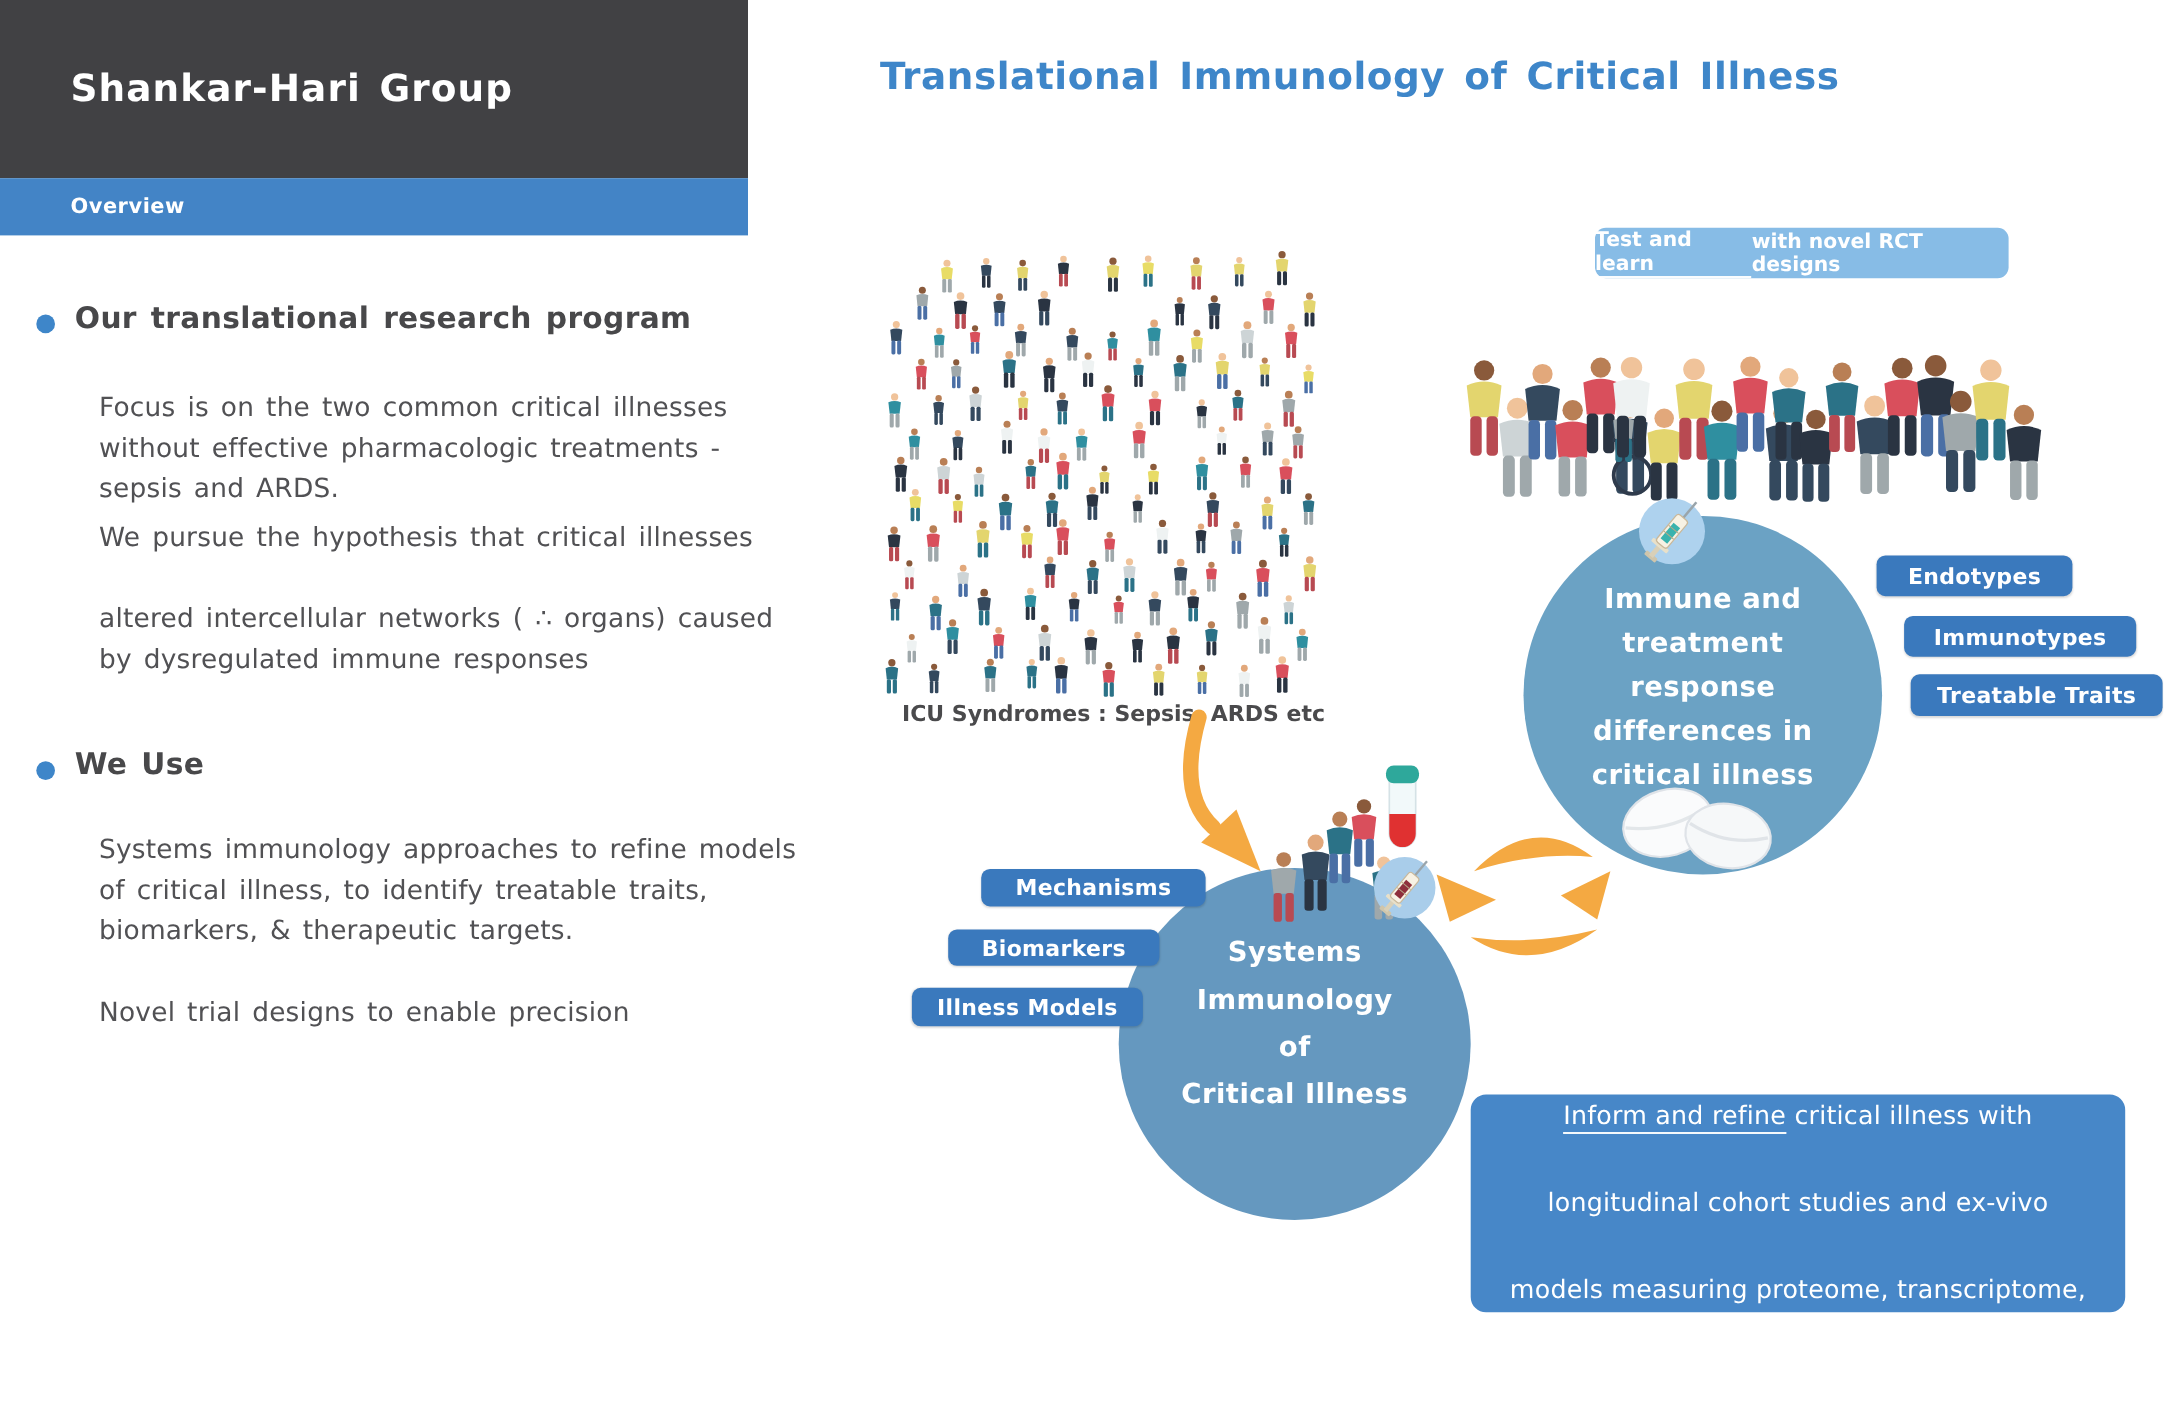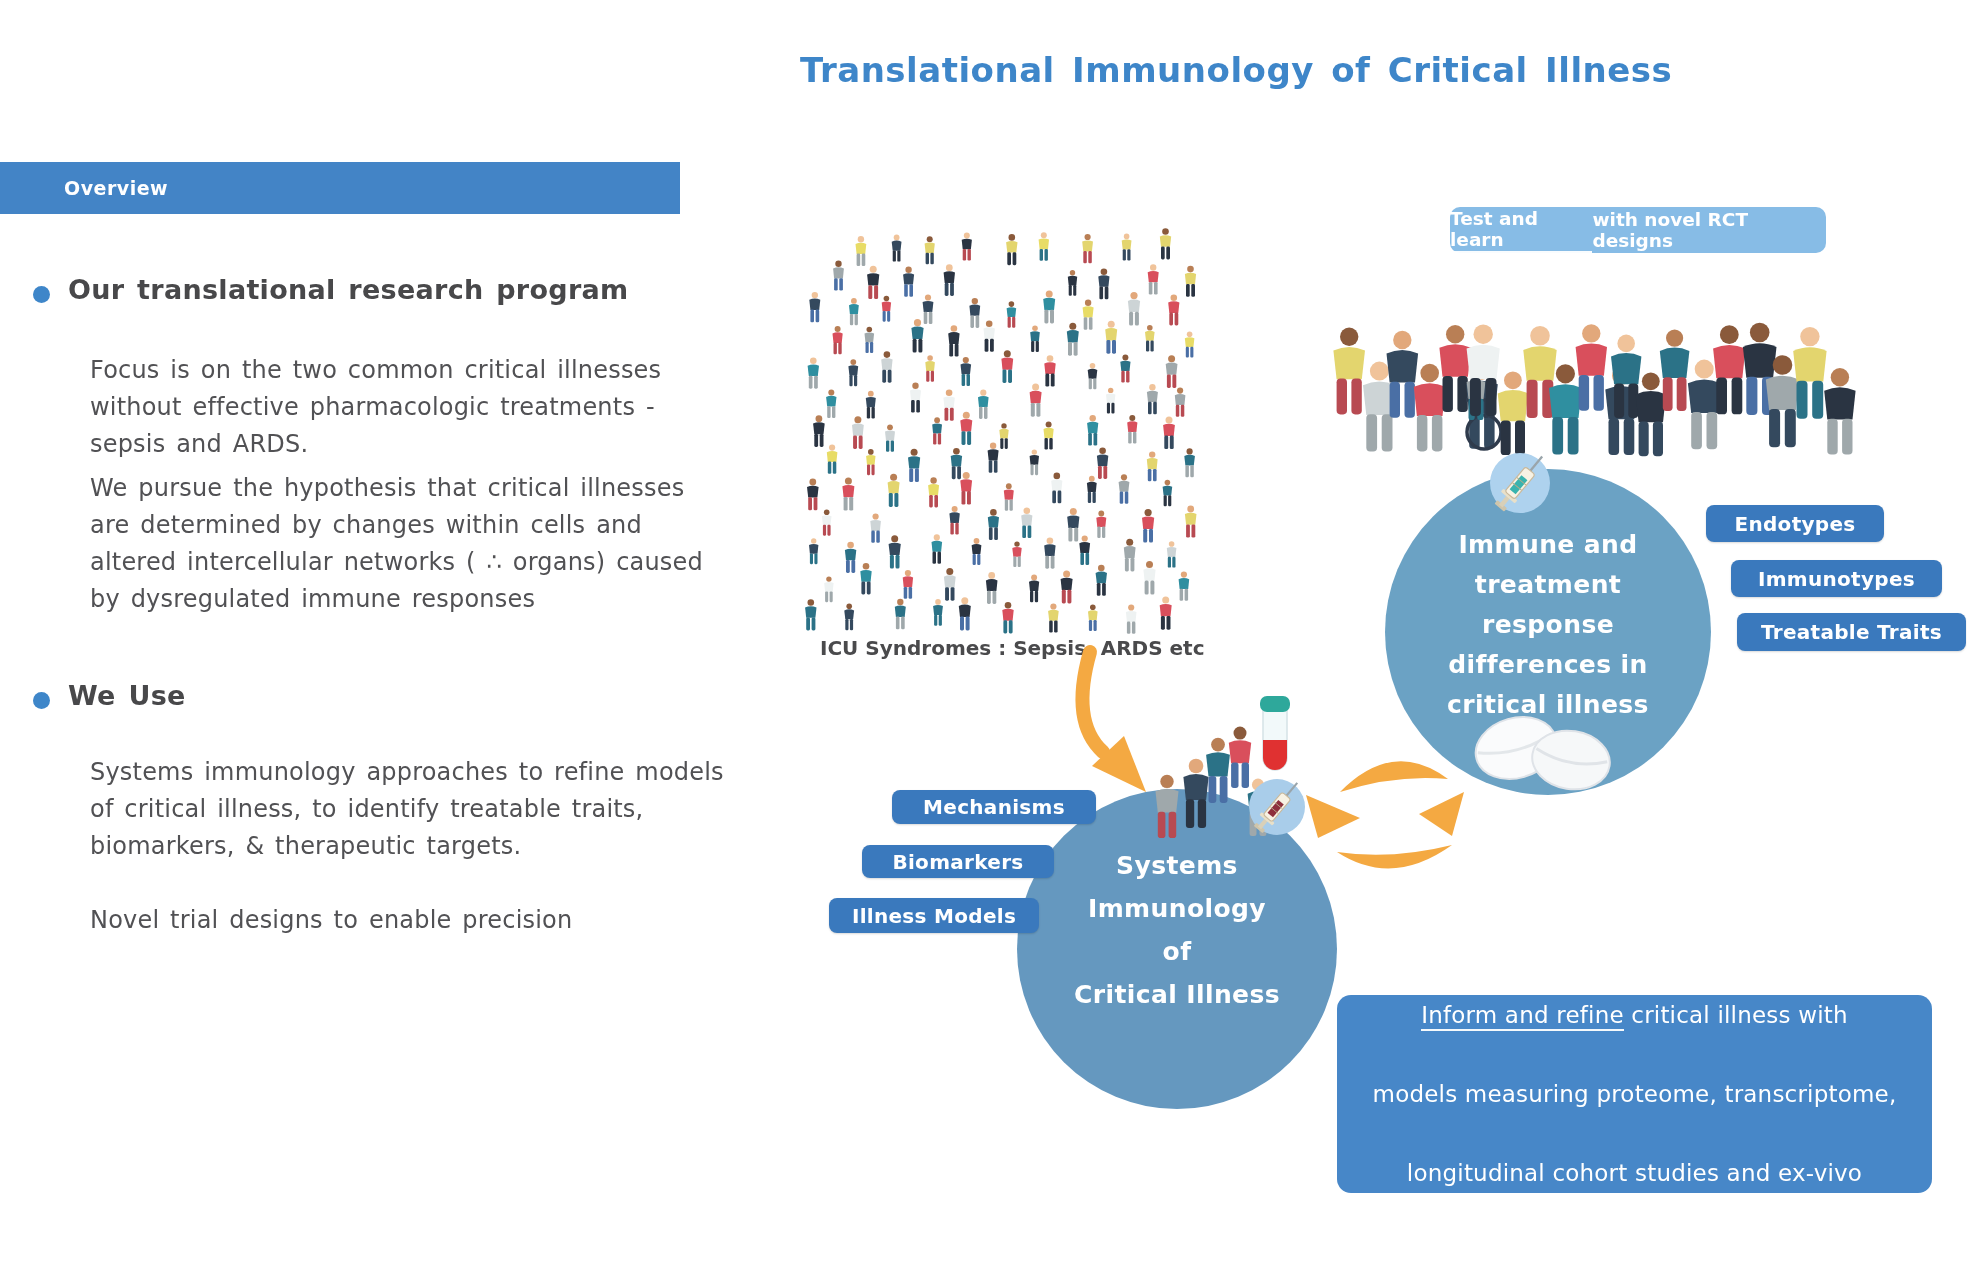--- a/index.html
+++ b/index.html
@@ -35,33 +35,35 @@
       display:flex;flex-direction:column;align-items:center;justify-content:space-between;text-align:center;}
   #inform-box .iline{font-size:23px;font-weight:500;line-height:40px;white-space:nowrap;letter-spacing:.2px;}
   #inform-box .u{border-bottom:2px solid rgba(255,255,255,.95);padding-bottom:1px;}
   #art{position:absolute;left:0;top:0;width:1967px;height:1281px;pointer-events:none;}
 </style>
 </head>
 <body>
 
 <div id="stage">
 
+  <div id="side-header" class="abs">
+    <div id="side-title">Shankar-Hari Group</div>
+  </div>
   <div id="overview-bar" class="abs">
     <div id="overview-label">Overview</div>
   </div>
 
   <div class="bullet-dot abs" style="left:33px;top:286px;"></div>
   <div class="section-heading abs" style="left:68px;top:274px;">Our translational research program</div>
 
   <div class="pline abs" style="left:90px;top:352px;">Focus is on the two common critical illnesses</div>
   <div class="pline abs" style="left:90px;top:389px;">without effective pharmacologic treatments -</div>
   <div class="pline abs" style="left:90px;top:426px;">sepsis and ARDS.</div>
 
   <div class="pline abs" style="left:90px;top:470px;">We pursue the hypothesis that critical illnesses</div>
-  <div class="pline abs" style="left:90px;top:507px;">are determined by changes within cells and</div>
   <div class="pline abs" style="left:90px;top:544px;">altered intercellular networks ( ∴ organs) caused</div>
   <div class="pline abs" style="left:90px;top:581px;">by dysregulated immune responses</div>
 
   <div class="bullet-dot abs" style="left:33px;top:692px;"></div>
   <div class="section-heading abs" style="left:68px;top:680px;">We Use</div>
 
   <div class="pline abs" style="left:90px;top:754px;">Systems immunology approaches to refine models</div>
   <div class="pline abs" style="left:90px;top:791px;">of critical illness, to identify treatable traits,</div>
   <div class="pline abs" style="left:90px;top:828px;">biomarkers, &amp; therapeutic targets.</div>
 
@@ -112,22 +114,22 @@
     <span>Immunotypes</span>
     </div>
   <div class="chip" style="left:1713px;top:613px;width:229px;height:38px;">
     <span>Treatable Traits</span>
     </div>
 
   <div id="inform-box" class="abs">
     <div class="iline">
       <span class="u">Inform and refine</span><span> critical illness with</span>
     </div>
+    <div class="iline">longitudinal cohort studies and ex-vivo</div>
     <div class="iline">models measuring proteome, transcriptome,</div>
-    <div class="iline">longitudinal cohort studies and ex-vivo</div>
   </div>
 
   <svg id="art" viewBox="0 0 1967 1281" xmlns="http://www.w3.org/2000/svg">
       <g>
         <g transform="translate(860.9,266.0)">
           <circle cx="0" cy="-26.7" r="3.2" fill="#f0c39a"></circle>
           <path d="M-5.4 -22.0 Q0 -24.4 5.4 -22.0 L4.3 -12.1 L-4.3 -12.1 Z" fill="#e8dc66"></path>
           <rect x="-4.3" y="-12.4" width="3.6" height="12.4" rx="1.3" fill="#9fa8ab"></rect>
           <rect x="0.8" y="-12.4" width="3.6" height="12.4" rx="1.3" fill="#9fa8ab"></rect>
         </g>

